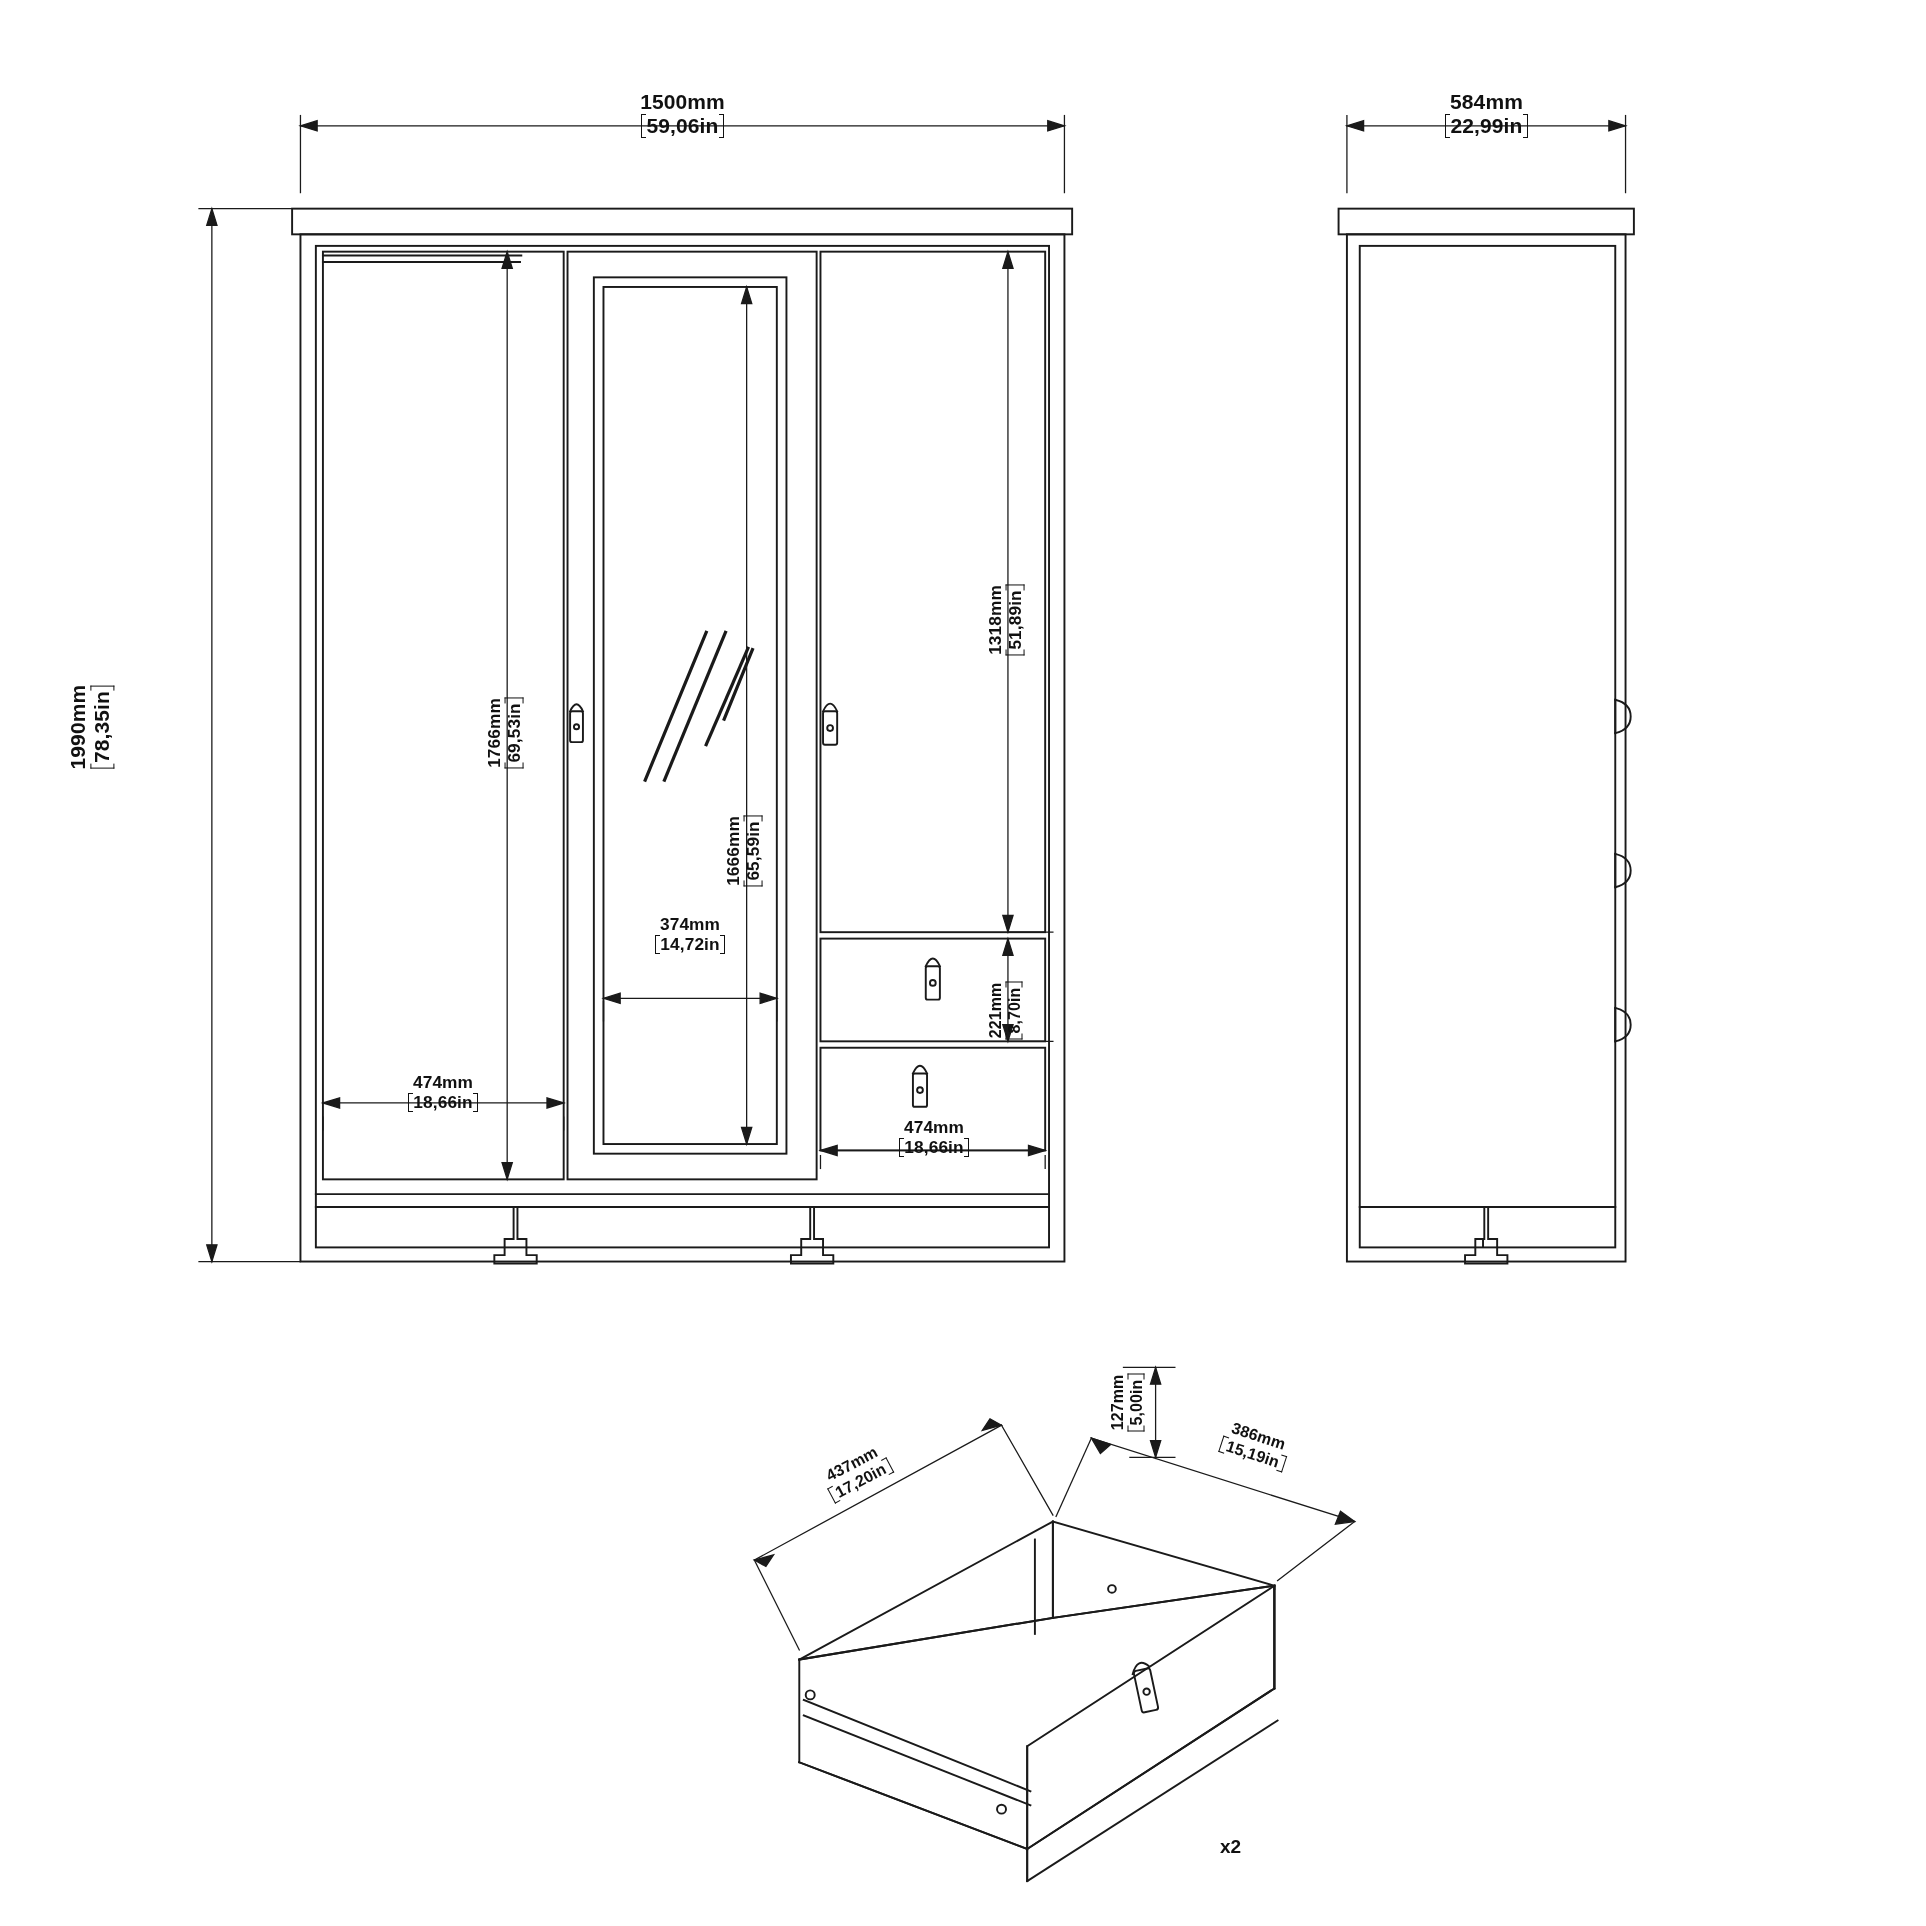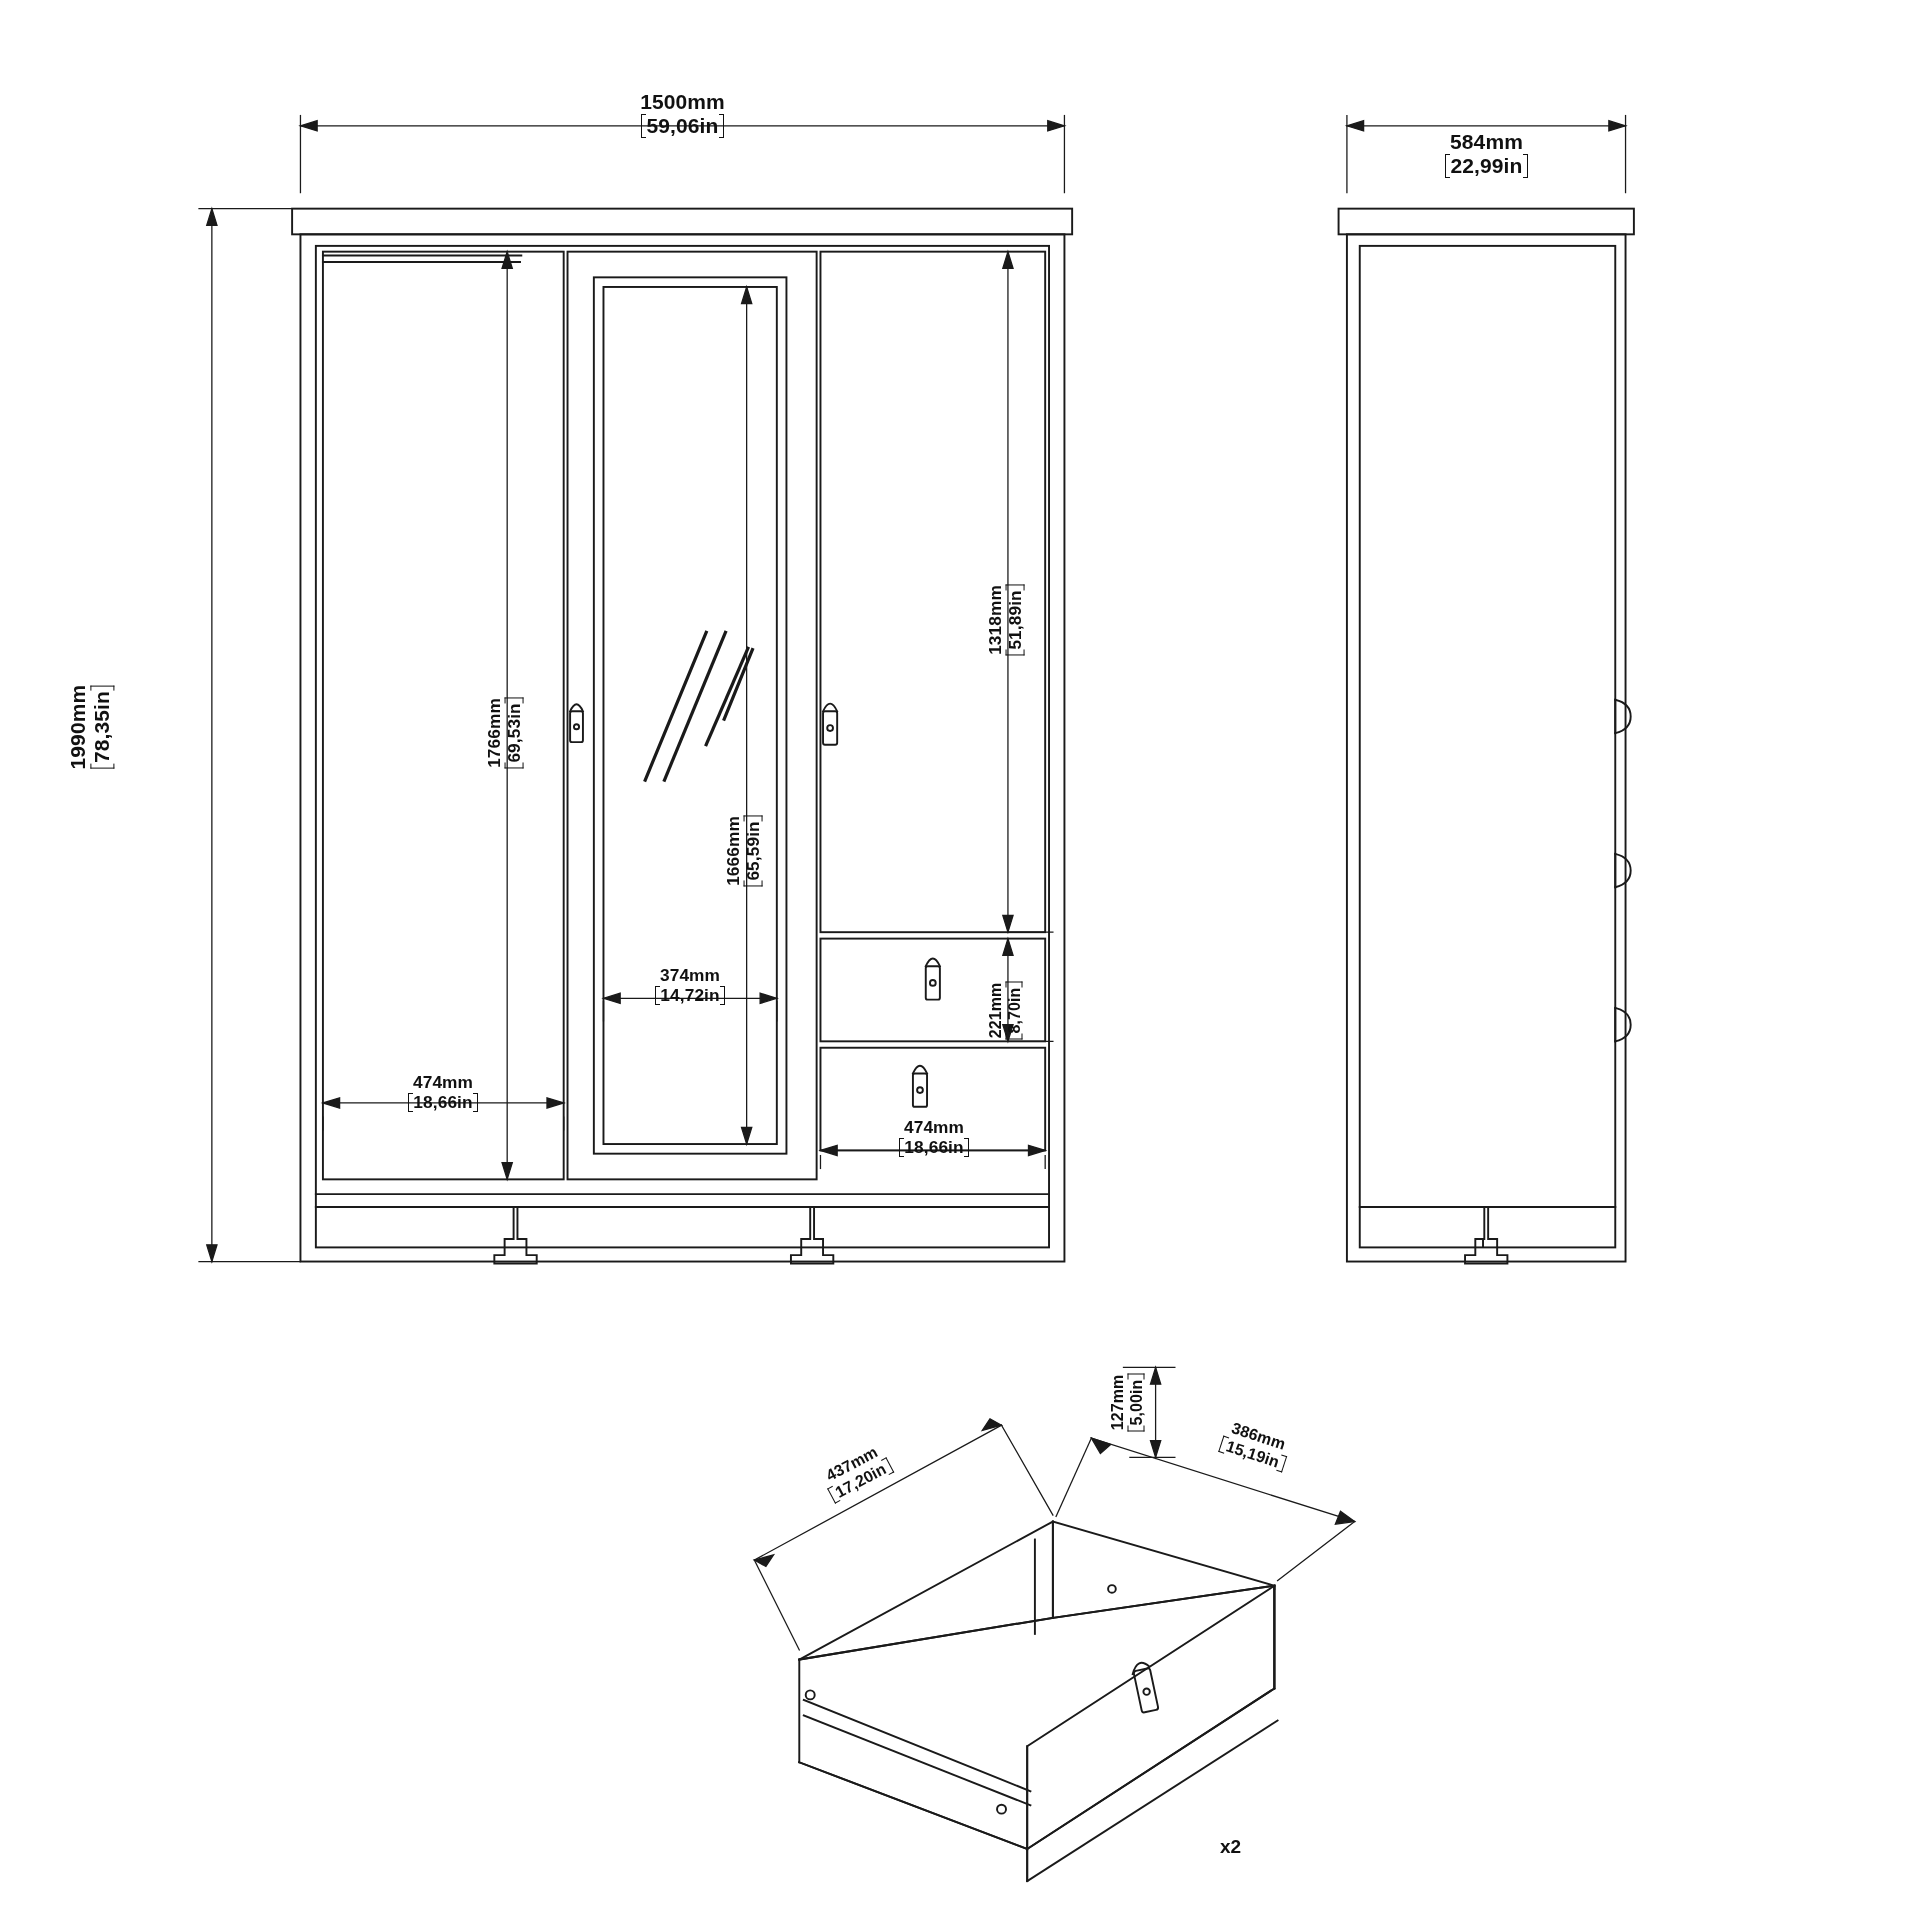--- a/index.html
+++ b/index.html
@@ -331,35 +331,35 @@
     </span>
   </div>
 
   <div class="dim-label" style="left:350px; top:1073px; width:186px;">
     <span class="mm">474mm</span>
     <span class="in">
       <span class="bracket">18,66in</span>
     </span>
   </div>
 
-  <div class="dim-label" style="left:597px; top:966px; width:186px;">
+  <div class="dim-label" style="left:597px; top:915px; width:186px;">
     <span class="mm">374mm</span>
     <span class="in">
       <span class="bracket">14,72in</span>
     </span>
   </div>
 
   <div class="dim-label" style="left:844px; top:1118px; width:180px;">
     <span class="mm">474mm</span>
     <span class="in">
       <span class="bracket">18,66in</span>
     </span>
   </div>
 
-  <div class="dim-label big" style="left:1390px; top:90px; width:193px;margin-top:40px;">
+  <div class="dim-label big" style="left:1390px; top:90px; width:193px;">
     <span class="mm">584mm</span>
     <span class="in">
       <span class="bracket">22,99in</span>
     </span>
   </div>
 
   <div class="dim-label rot90 small" style="left:1127px; top:1384px; width:154px; margin-left:-77px;">
     <span class="mm">127mm</span>
     <span class="in">
       <span class="bracket">5,00in</span>

